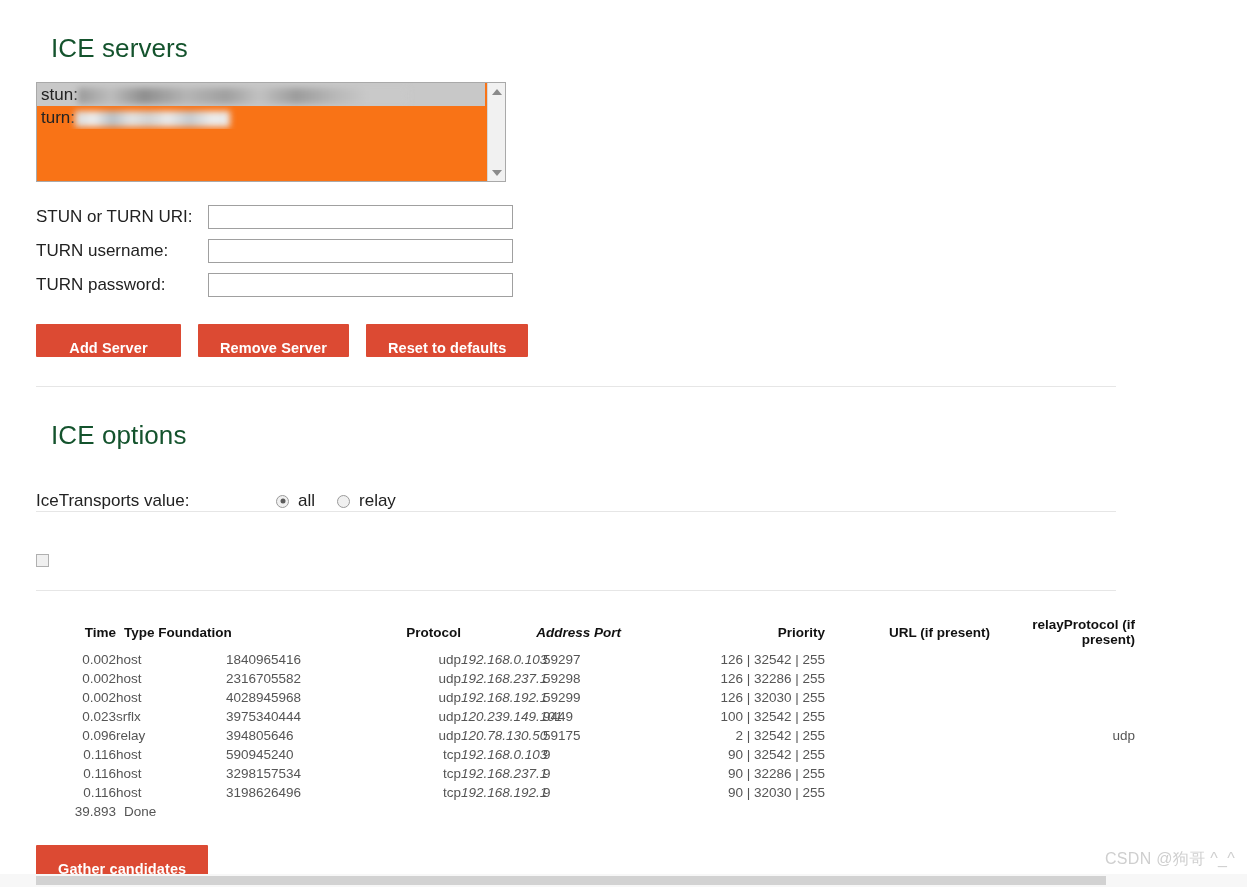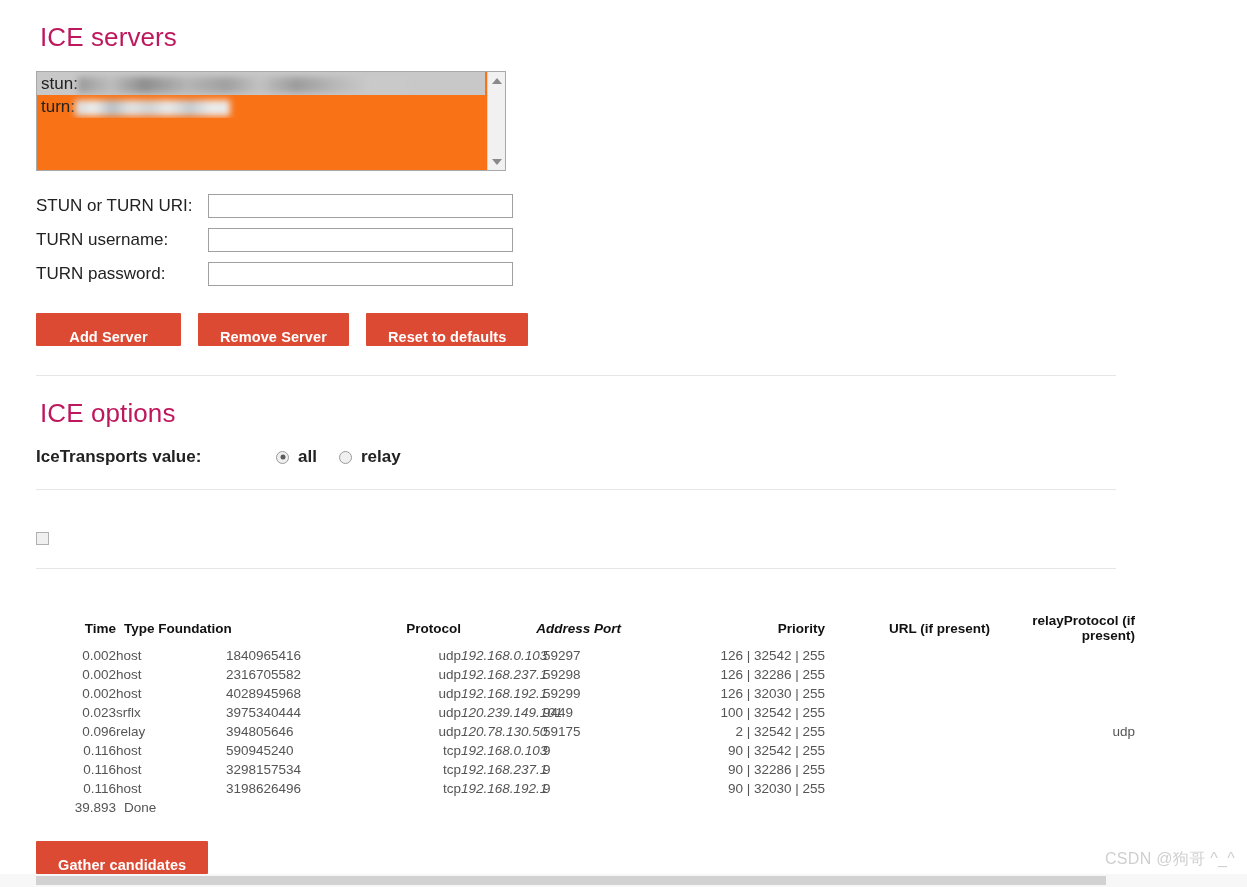--- a/index.html
+++ b/index.html
@@ -17,22 +17,22 @@
     position: relative;
   }
   .page {
     padding: 0 36px;
     box-sizing: border-box;
     width: 1247px;
   }
   h2.section-title {
     font-size: 26px;
     font-weight: 500;
-    color: #be185d;
-    margin: 4px;
+    color: #14532d;
+    margin: 15px;
     padding: 18px 0 0 0;
     letter-spacing: 0.1px;
   }
 
   
   .servers-box {
     margin-top: 18px;
     width: 470px;
     height: 100px;
     border: 1px solid #a9a9a9;
@@ -164,24 +164,23 @@
     margin: 0;
     width: 1080px;
   }
 
   
   .ice-options-head {
     padding-top: 22px;
   }
   .transports-row {
     display: flex;
-    align-items: flex-start;
+    align-items: flex-end;
     height: 42px;
     margin-top: 18px;
-    font-weight: bold;
   }
   .transports-row .lbl {
     font-size: 17px;
     color: #222;
     width: 240px;
   }
   .radio-item {
     display: flex;
     align-items: center;
     margin-right: 22px;
@@ -222,21 +221,21 @@
     margin-right: 11px;
     box-sizing: border-box;
   }
   .perm-row .lbl {
     font-size: 17px;
     color: #222;
   }
 
   
   .table-wrap {
-    margin-top: 44px;
+    margin-top: 26px;
     padding-left: 18px;
   }
   table.cands {
     border-collapse: collapse;
     font-size: 13.5px;
     color: #555;
     width: 1081px;
     table-layout: fixed;
   }
   table.cands th {

